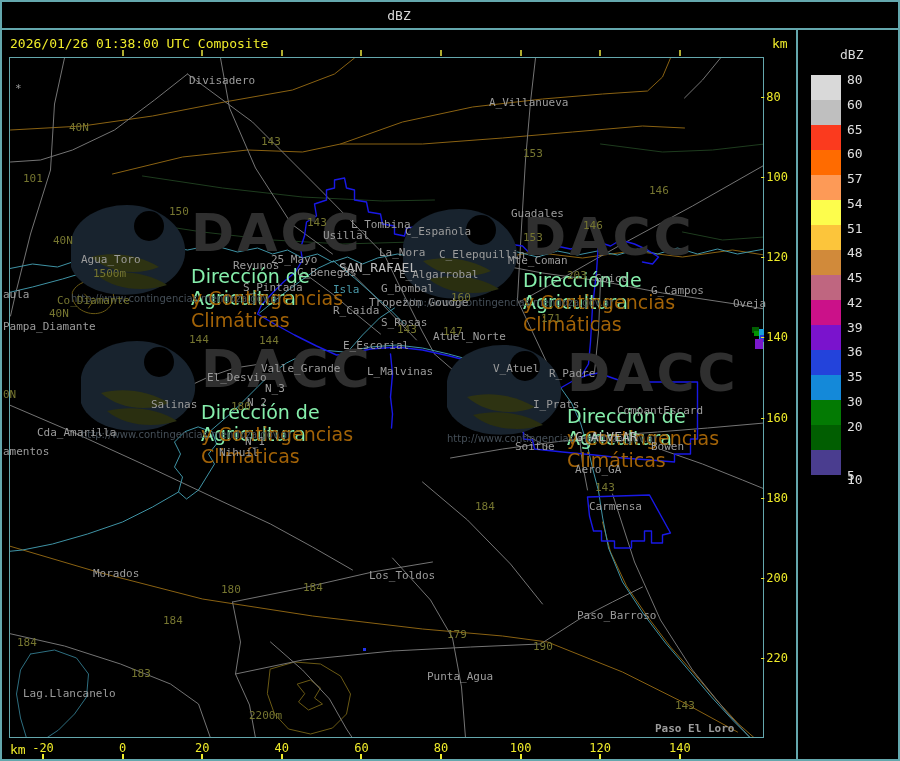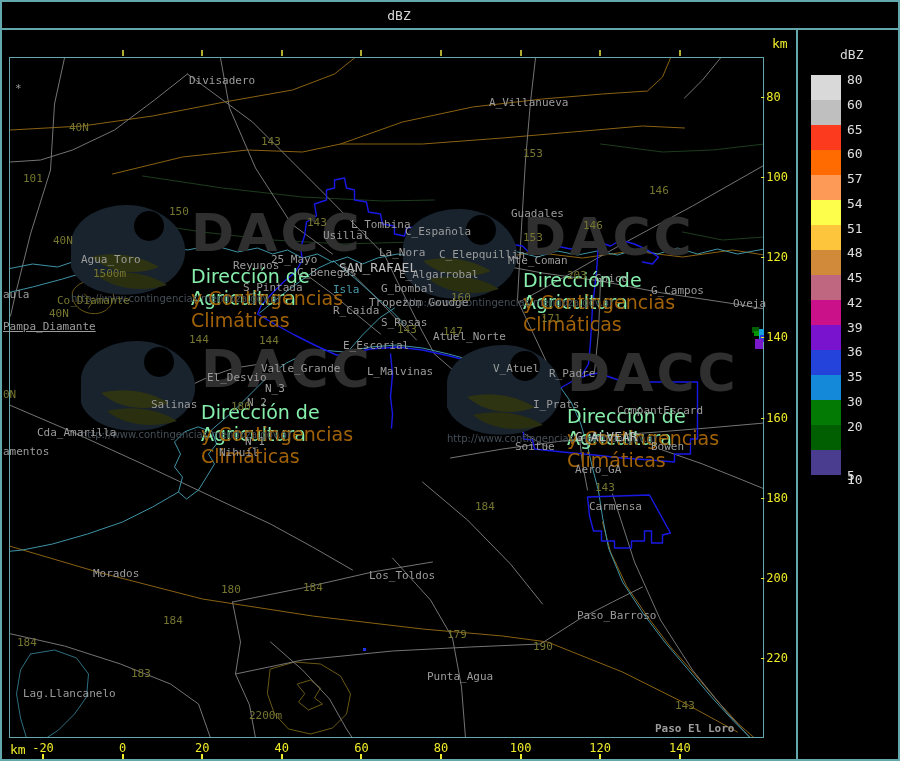--- a/index.html
+++ b/index.html
@@ -40,20 +40,21 @@
 </head>
 <body>
 
 <div id="app">
 
   <div id="titlebar">
     <span>dBZ</span>
   </div>
 
   <div id="headerrow">
+    <span id="timestamp">2026/01/26 01:38:00 UTC Composite</span>
     <span id="hdr-km">km</span>
   </div>
 
   <div id="divider" class="tealline"></div>
 
   <div id="mapframe">
     <svg id="mapsvg" width="753" height="679" viewBox="7.5 56 753 679">
       <g fill="none" stroke-linecap="round" stroke-linejoin="round">
 
         <g stroke="#1e3c1e" stroke-width="1">
@@ -220,21 +221,21 @@
         <span class="mlbl c-p" style="left: 505px; top: 383px;">Soitue</span>
         <span class="mlbl c-p" style="left: 641px; top: 383px;">Bowen</span>
         <span class="mlbl c-p" style="left: 565px; top: 406px;">Aero_GA</span>
         <span class="mlbl c-p" style="left: 579px; top: 443px;">Carmensa</span>
         <span class="mlbl c-p" style="left: 83px; top: 510px;">Morados</span>
         <span class="mlbl c-p" style="left: 359px; top: 512px;">Los_Toldos</span>
         <span class="mlbl c-p" style="left: 567px; top: 552px;">Paso_Barroso</span>
         <span class="mlbl c-p" style="left: 417px; top: 613px;">Punta_Agua</span>
         <span class="mlbl c-p" style="left: 13px; top: 630px;">Lag.Llancanelo</span>
         <span class="mlbl c-p" style="left: 645px; top: 665px; font-weight: bold;">Paso El Loro</span>
-        <span class="mlbl c-p" style="left: -7px; top: 263px; text-decoration: underline;">Pampa_Diamante</span>
+        <span class="mlbl c-p" style="left: -7px; top: 263px;">Pampa_Diamante</span>
         <span class="mlbl c-p" style="left: -7px; top: 231px;">aula</span>
         <span class="mlbl c-p" style="left: 585px; top: 215px;">Goico</span>
         <span class="mlbl c-p" style="left: 641px; top: 227px;">G_Campos</span>
         <span class="mlbl c-p" style="left: 723px; top: 240px;">Oveja</span>
         <span class="mlbl c-w" style="left: 323px; top: 226px;">Isla</span>
         <span class="mlbl c-r" style="left: 13px; top: 115px;">101</span>
         <span class="mlbl c-r" style="left: 59px; top: 64px;">40N</span>
         <span class="mlbl c-r" style="left: 43px; top: 177px;">40N</span>
         <span class="mlbl c-r" style="left: 39px; top: 250px;">40N</span>
         <span class="mlbl c-r" style="left: -7px; top: 331px;">0N</span>

